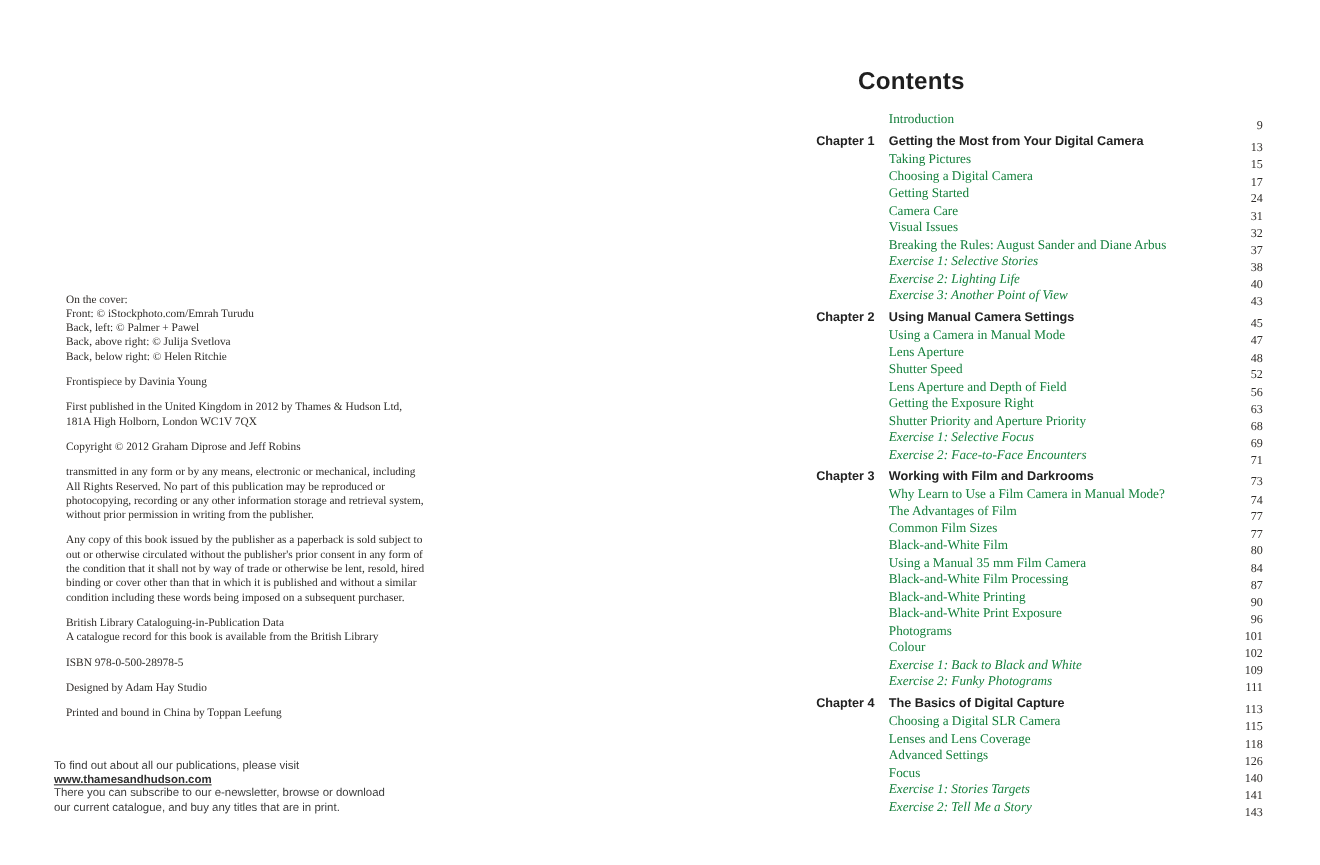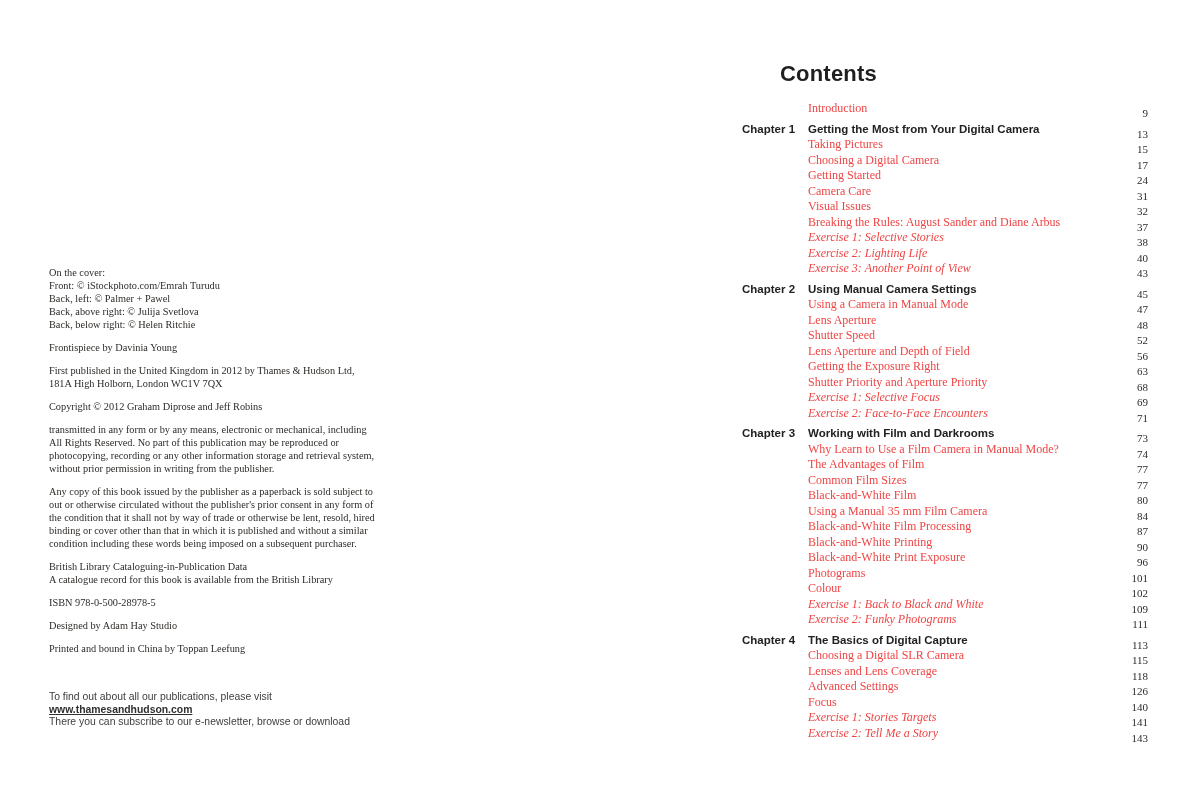--- a/index.html
+++ b/index.html
@@ -21,21 +21,21 @@
   
   .left-col {
     position: absolute;
     left: 49px;
     top: 266px;
     width: 330px;
     color: #2e2b28;
     font-size: 10.3px;
     line-height: 13px;
   }
-  .text-block { margin: 0 0 10px 0; }
+  .text-block { margin: 0 0 10px 11px; }
   .text-block .tline { white-space: nowrap; }
 
   .promo-block {
     margin-top: 36px;
     font-family: "Liberation Sans", sans-serif;
     font-size: 10.4px;
     line-height: 12.5px;
     color: #3d3d3d;
   }
   .promo-block .tline { white-space: nowrap; }
@@ -71,21 +71,21 @@
     font-family: "Liberation Sans", sans-serif;
     font-weight: 700;
     font-size: 11.5px;
     color: #222222;
     margin-left: 28px;
   }
   .toc-label {
     flex: 1 1 auto;
     font-family: "Liberation Serif", serif;
     font-size: 12px;
-    color: #ef4444;
+    color: #15803d;
     white-space: nowrap;
     overflow: hidden;
   }
   .toc-row.chapter .toc-label {
     font-family: "Liberation Sans", sans-serif;
     font-weight: 700;
     font-size: 11.5px;
     color: #222222;
   }
   .toc-row.exercise .toc-label { font-style: italic; }
@@ -147,20 +147,21 @@
           <div class="tline">Designed by Adam Hay Studio</div>
         </div>
         <div class="text-block">
           <div class="tline">Printed and bound in China by Toppan Leefung</div>
         </div>
       </div>
     <div class="promo-block">
         <div class="tline">To find out about all our publications, please visit</div>
         <div class="tline bold">www.thamesandhudson.com</div>
         <div class="tline">There you can subscribe to our e-newsletter, browse or download</div>
+        <div class="tline">our current catalogue, and buy any titles that are in print.</div>
       </div>
   </div>
 
   <div class="contents-title">Contents</div>
 
   <div class="toc">
       <div class="toc-row plain">
         <div class="toc-chap"></div>
         <div class="toc-label">Introduction</div>
         <div class="toc-page">9</div>

